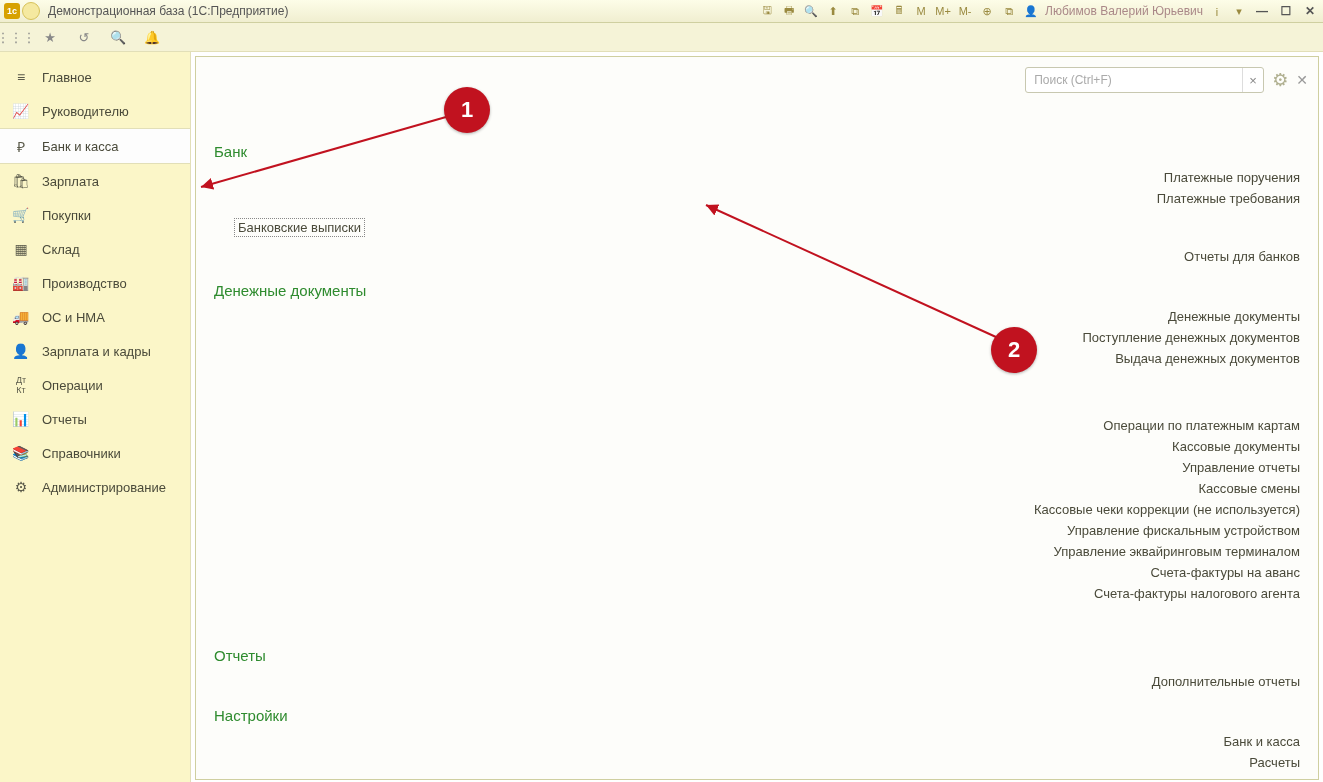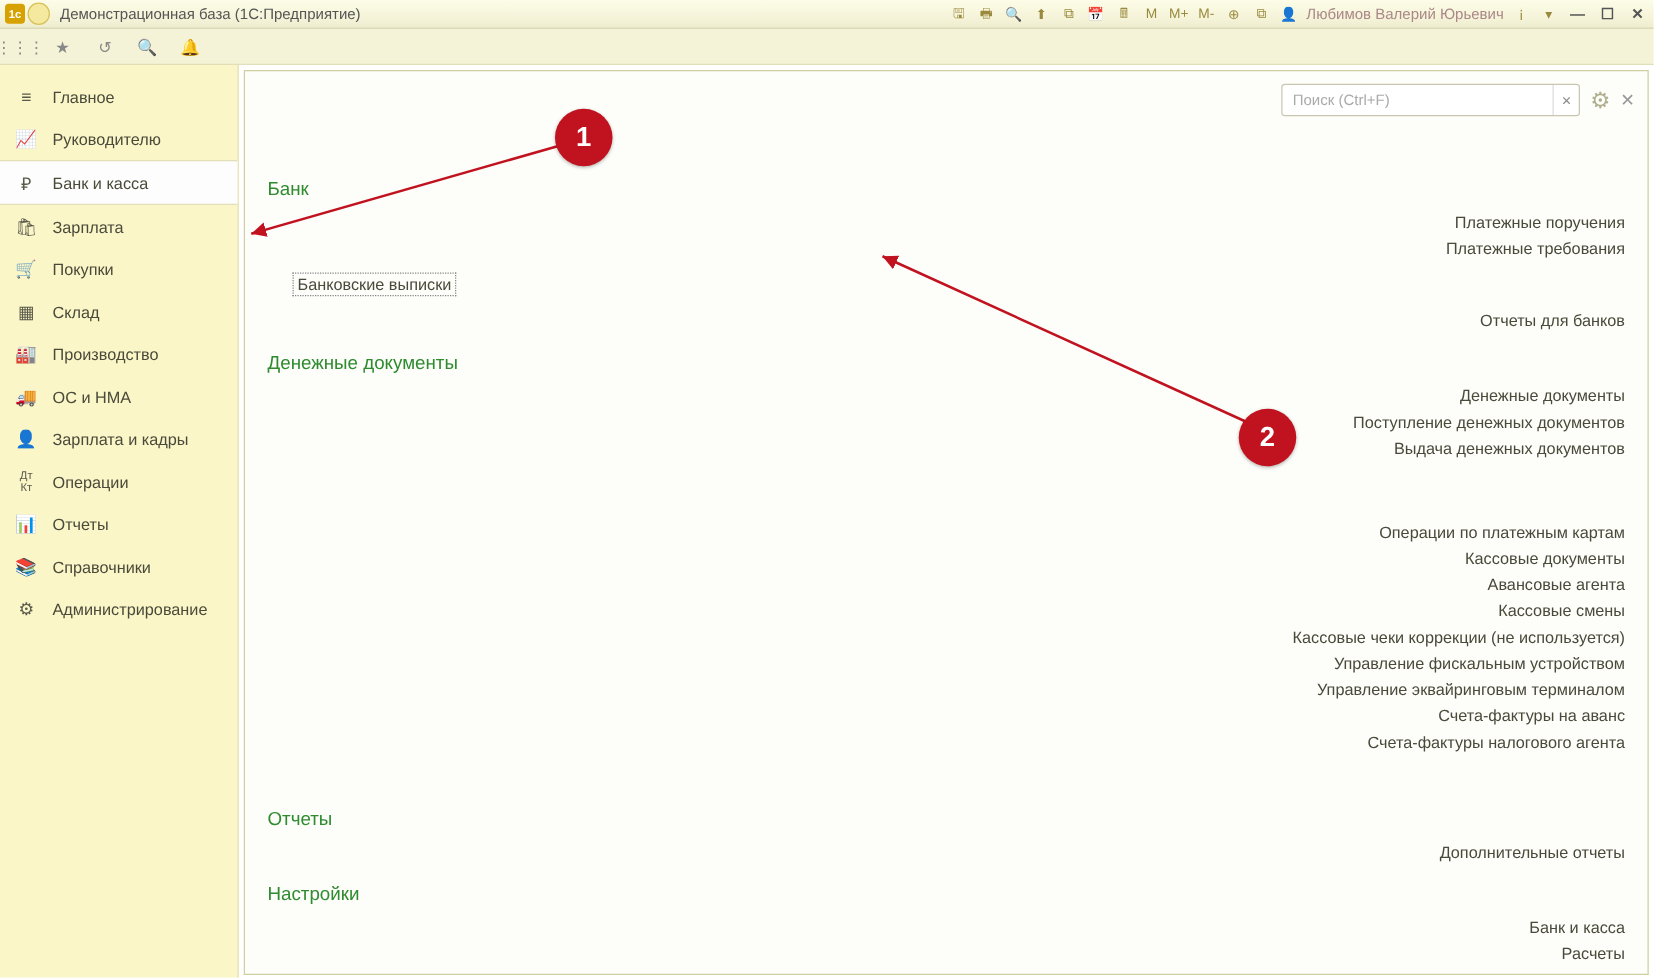--- a/index.html
+++ b/index.html
@@ -341,21 +341,21 @@
 
         <div class="group-title">Денежные документы</div>
         <div class="link-item">Денежные документы</div>
         <div class="link-item">Поступление денежных документов</div>
         <div class="link-item">Выдача денежных документов</div>
       </div>
 
       <div class="col" style="min-width:300px;">
         <div class="link-item">Операции по платежным картам</div>
         <div class="link-item">Кассовые документы</div>
-        <div class="link-item">Авансовые агента</div>
+        <div class="link-item">Управление отчеты</div>
         <div class="link-item">Кассовые смены</div>
         <div class="link-item">Кассовые чеки коррекции (не используется)</div>
         <div class="link-item">Управление фискальным устройством</div>
         <div class="link-item">Управление эквайринговым терминалом</div>
 
         <div class="link-item">Счета-фактуры на аванс</div>
         <div class="link-item">Счета-фактуры налогового агента</div>
       </div>
 
       <div class="col">

